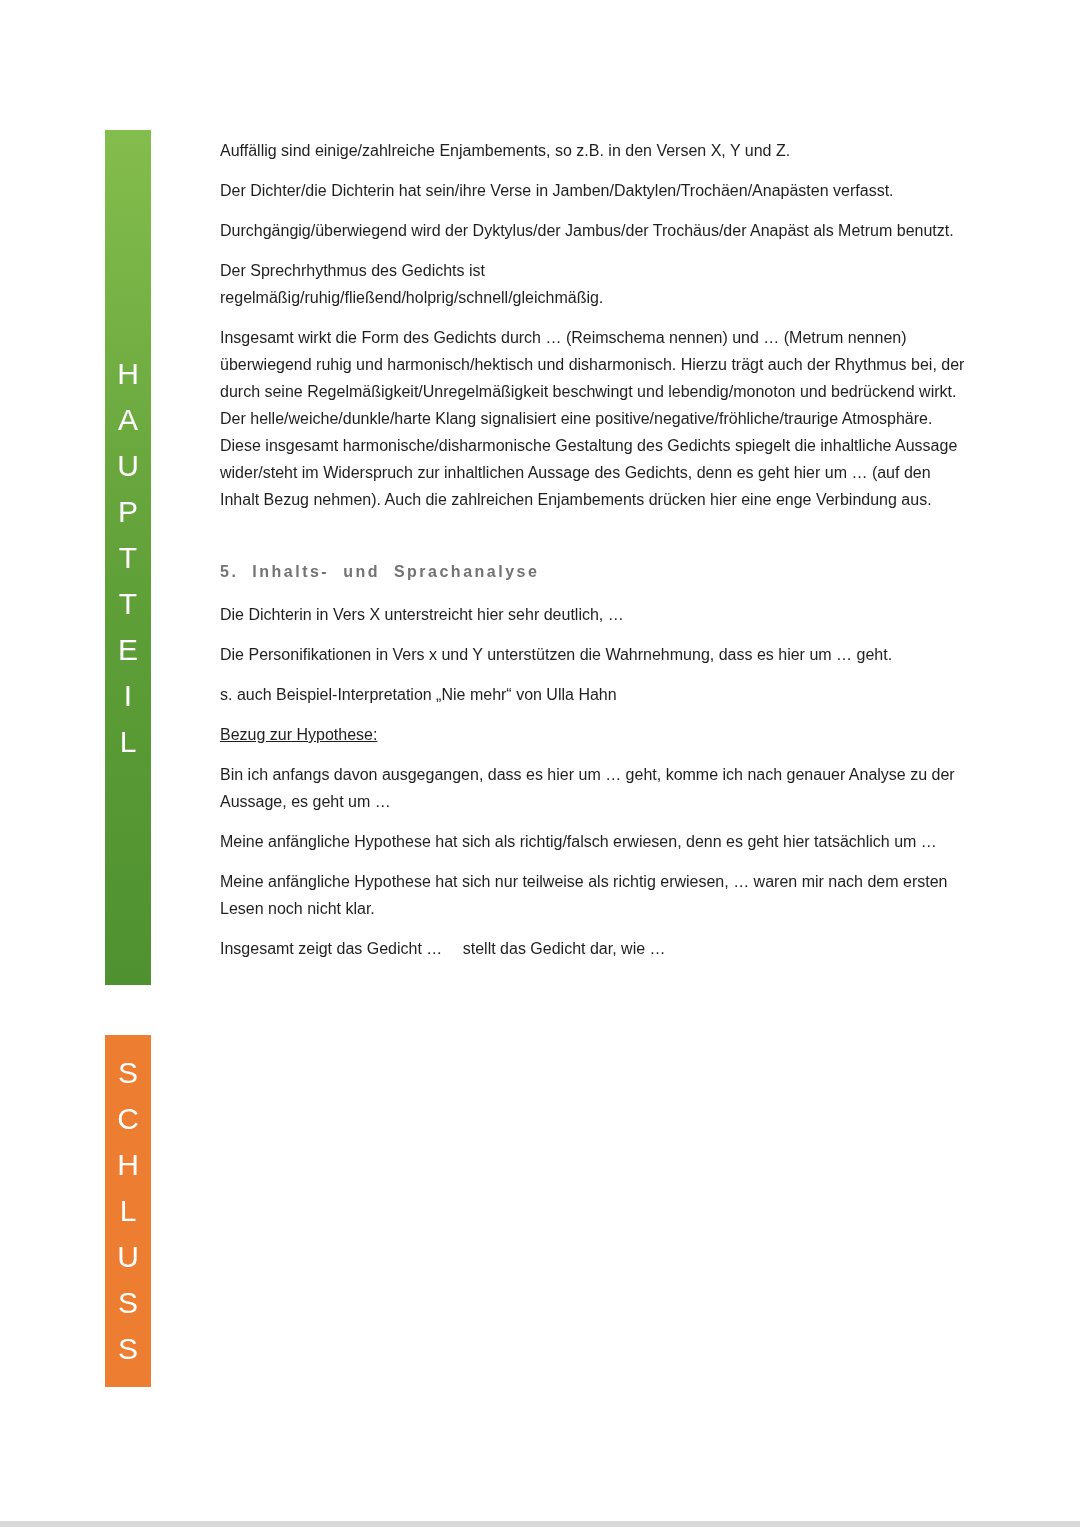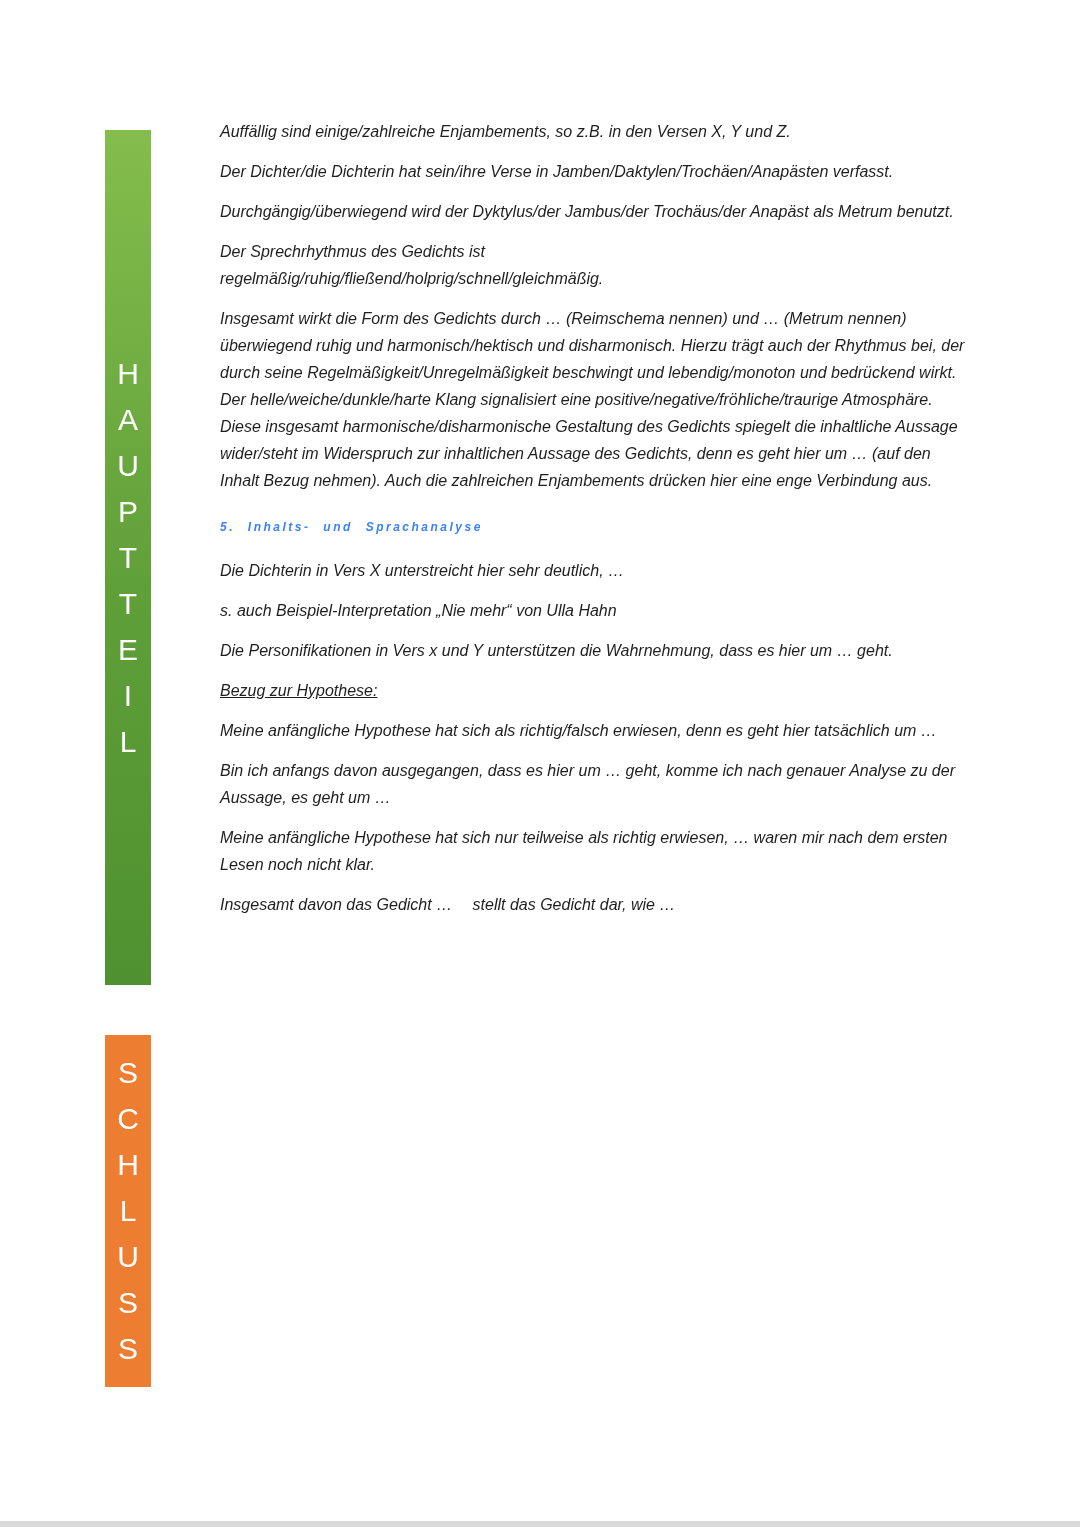--- a/index.html
+++ b/index.html
@@ -40,36 +40,35 @@
     font-size: 30px;
     line-height: 46px;
     text-align: center;
     font-weight: 400;
     letter-spacing: 0;
     user-select: none;
   }
   .content {
     position: absolute;
     left: 220px;
-    top: 118px;
+    top: 137px;
     width: 745px;
-    font-style: italic;
   }
   .content p {
     margin: 0 0 13px 0;
     font-size: 16px;
     line-height: 27px;
     white-space: pre-line;
   }
   .red-heading {
-    margin: 20px 0 16px 0;
-    font-size: 12px;
+    margin: 45px 0 16px 0;
+    font-size: 16px;
     line-height: 27px;
     font-weight: 700;
-    color: #3b82f6;
+    color: #737373;
     letter-spacing: 2.5px;
     word-spacing: 7px;
   }
   .underlined {
     text-decoration: underline;
   }
   .bottom-edge {
     position: absolute;
     left: 0;
     bottom: 0;
@@ -110,27 +109,27 @@
     <p>Auffällig sind einige/zahlreiche Enjambements, so z.B. in den Versen X, Y und Z.</p>
     <p>Der Dichter/die Dichterin hat sein/ihre Verse in Jamben/Daktylen/Trochäen/Anapästen verfasst.</p>
     <p>Durchgängig/überwiegend wird der Dyktylus/der Jambus/der Trochäus/der Anapäst als Metrum benutzt.</p>
     <p>Der Sprechrhythmus des Gedichts ist
 regelmäßig/ruhig/fließend/holprig/schnell/gleichmäßig.</p>
     <p>Insgesamt wirkt die Form des Gedichts durch … (Reimschema nennen) und … (Metrum nennen) überwiegend ruhig und harmonisch/hektisch und disharmonisch. Hierzu trägt auch der Rhythmus bei, der durch seine Regelmäßigkeit/Unregelmäßigkeit beschwingt und lebendig/monoton und bedrückend wirkt. Der helle/weiche/dunkle/harte Klang signalisiert eine positive/negative/fröhliche/traurige Atmosphäre. Diese insgesamt harmonische/disharmonische Gestaltung des Gedichts spiegelt die inhaltliche Aussage wider/steht im Widerspruch zur inhaltlichen Aussage des Gedichts, denn es geht hier um … (auf den Inhalt Bezug nehmen). Auch die zahlreichen Enjambements drücken hier eine enge Verbindung aus.</p>
 
     <h2 class="red-heading">5. Inhalts- und Sprachanalyse</h2>
 
     <p>Die Dichterin in Vers X unterstreicht hier sehr deutlich, …</p>
+    <p>Die Personifikationen in Vers x und Y unterstützen die Wahrnehmung, dass es hier um … geht.</p>
     <p>s. auch Beispiel-Interpretation „Nie mehr“ von Ulla Hahn</p>
-    <p>Die Personifikationen in Vers x und Y unterstützen die Wahrnehmung, dass es hier um … geht.</p>
 
 
     <p class="underlined">Bezug zur Hypothese:</p>
+    <p>Bin ich anfangs davon ausgegangen, dass es hier um … geht, komme ich nach genauer Analyse zu der Aussage, es geht um …</p>
     <p>Meine anfängliche Hypothese hat sich als richtig/falsch erwiesen, denn es geht hier tatsächlich um …</p>
-    <p>Bin ich anfangs davon ausgegangen, dass es hier um … geht, komme ich nach genauer Analyse zu der Aussage, es geht um …</p>
     <p>Meine anfängliche Hypothese hat sich nur teilweise als richtig erwiesen, … waren mir nach dem ersten Lesen noch nicht klar.</p>
-    <p>Insgesamt davon das Gedicht …  stellt das Gedicht dar, wie …</p>
+    <p>Insgesamt zeigt das Gedicht …  stellt das Gedicht dar, wie …</p>
 
   </div>
 
   <div class="bottom-edge"></div>
 
 </div>
 
 </body></html>

